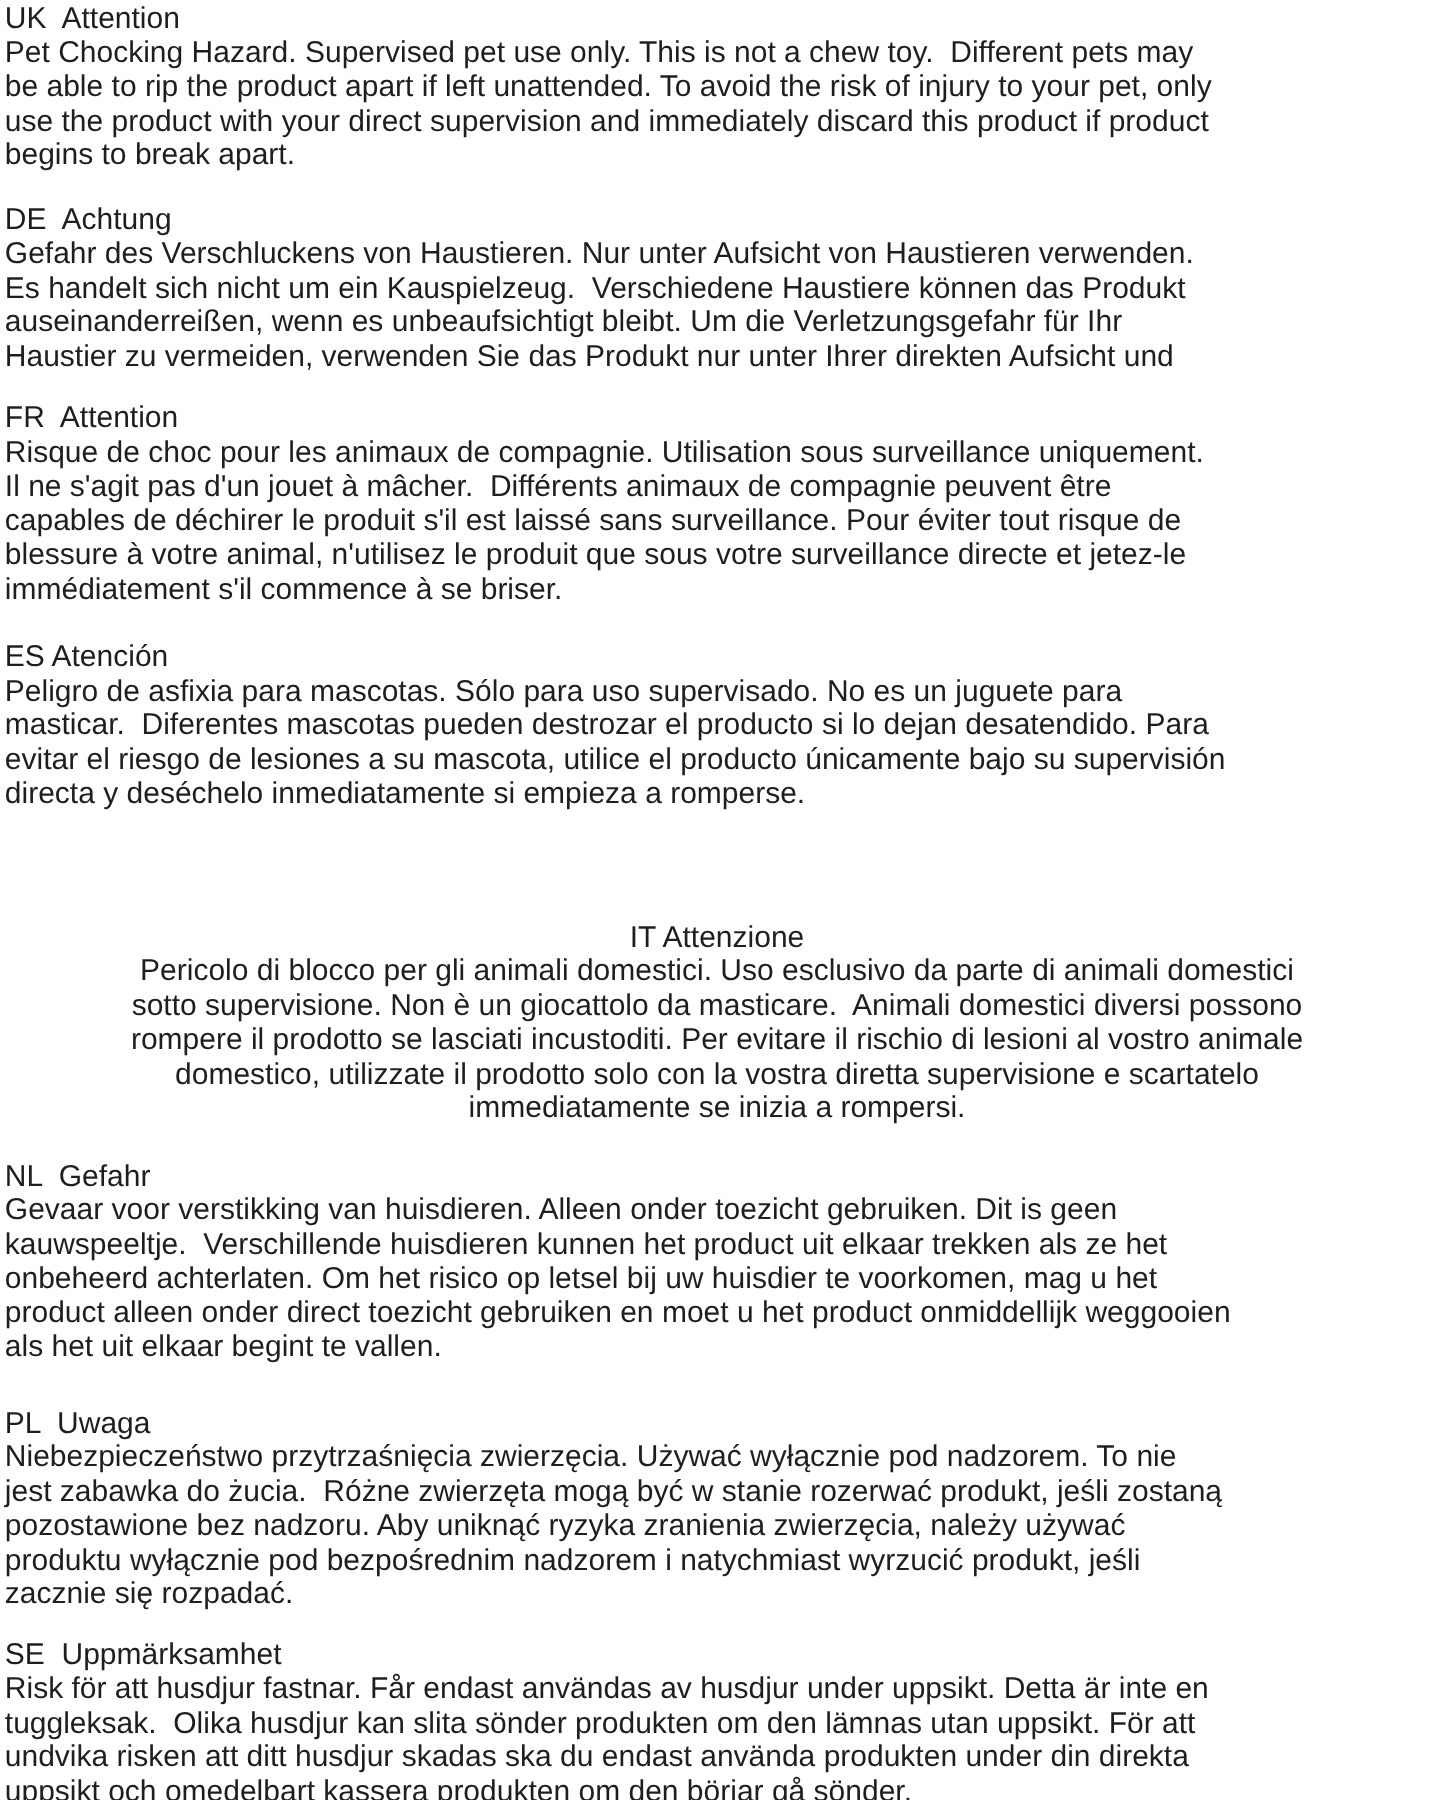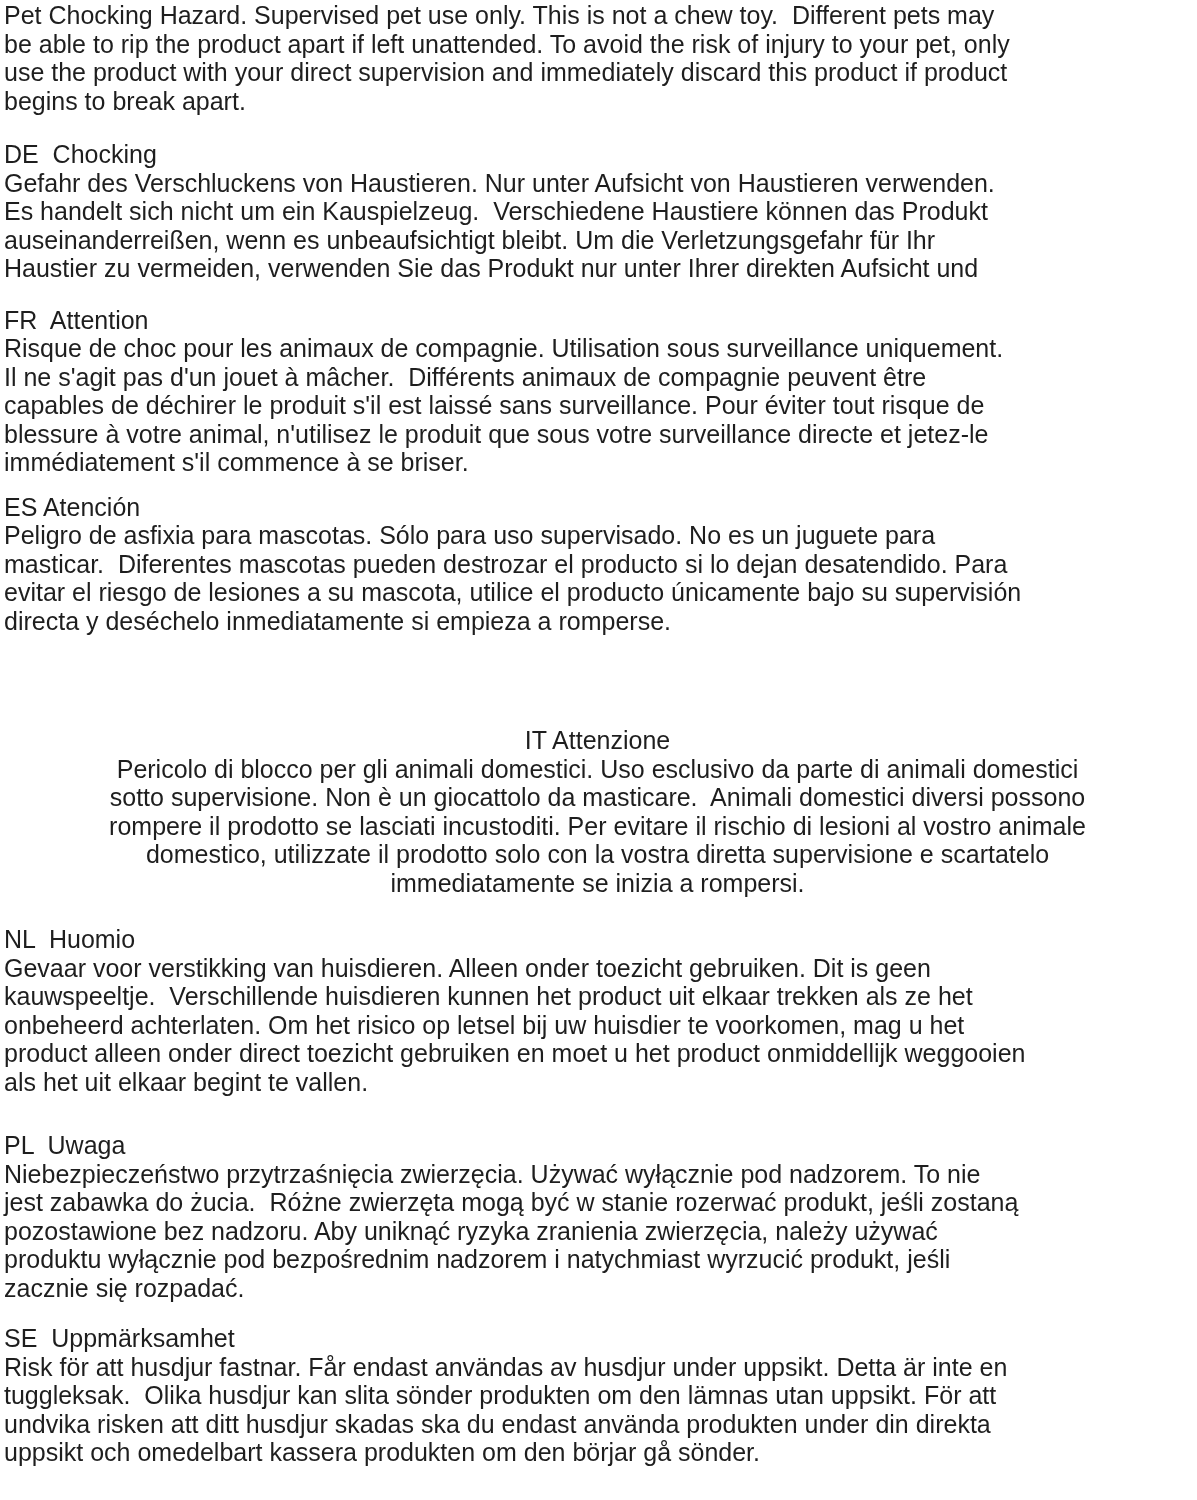--- a/index.html
+++ b/index.html
@@ -26,40 +26,41 @@
     font-weight: normal;
     white-space: pre-wrap;
   }
   .section-body {
     white-space: pre-wrap;
   }
   
   .s-uk { margin-top: 0; }
   .s-de { margin-top: 25px; }
   .s-fr { margin-top: 23px; }
-  .s-es { margin-top: 16px; }
+  .s-es { margin-top: 28px; }
   .s-it { margin-top: 91px; text-align: center; }
   .s-nl { margin-top: 28px; }
   .s-se { margin-top: 22px; }
   .s-pl { margin-top: 35px; }
 </style>
 </head>
 <body>
 
 <div class="page">
 
   <section class="warning-section s-uk">
+    <div class="section-heading">UK  Attention</div>
     <div class="section-body">Pet Chocking Hazard. Supervised pet use only. This is not a chew toy.  Different pets may
 be able to rip the product apart if left unattended. To avoid the risk of injury to your pet, only
 use the product with your direct supervision and immediately discard this product if product
 begins to break apart.</div>
   </section>
 
   <section class="warning-section s-de">
-    <div class="section-heading">DE  Chocking</div>
+    <div class="section-heading">DE  Achtung</div>
     <div class="section-body">Gefahr des Verschluckens von Haustieren. Nur unter Aufsicht von Haustieren verwenden.
 Es handelt sich nicht um ein Kauspielzeug.  Verschiedene Haustiere können das Produkt
 auseinanderreißen, wenn es unbeaufsichtigt bleibt. Um die Verletzungsgefahr für Ihr
 Haustier zu vermeiden, verwenden Sie das Produkt nur unter Ihrer direkten Aufsicht und</div>
   </section>
 
   <section class="warning-section s-fr">
     <div class="section-heading">FR  Attention</div>
     <div class="section-body">Risque de choc pour les animaux de compagnie. Utilisation sous surveillance uniquement.
 Il ne s'agit pas d'un jouet à mâcher.  Différents animaux de compagnie peuvent être
@@ -79,21 +80,21 @@
   <section class="warning-section s-it">
     <div class="section-heading">IT Attenzione</div>
     <div class="section-body">Pericolo di blocco per gli animali domestici. Uso esclusivo da parte di animali domestici
 sotto supervisione. Non è un giocattolo da masticare.  Animali domestici diversi possono
 rompere il prodotto se lasciati incustoditi. Per evitare il rischio di lesioni al vostro animale
 domestico, utilizzate il prodotto solo con la vostra diretta supervisione e scartatelo
 immediatamente se inizia a rompersi.</div>
   </section>
 
   <section class="warning-section s-nl">
-    <div class="section-heading">NL  Huomio</div>
+    <div class="section-heading">NL  Gefahr</div>
     <div class="section-body">Gevaar voor verstikking van huisdieren. Alleen onder toezicht gebruiken. Dit is geen
 kauwspeeltje.  Verschillende huisdieren kunnen het product uit elkaar trekken als ze het
 onbeheerd achterlaten. Om het risico op letsel bij uw huisdier te voorkomen, mag u het
 product alleen onder direct toezicht gebruiken en moet u het product onmiddellijk weggooien
 als het uit elkaar begint te vallen.</div>
   </section>
 
   <section class="warning-section s-pl">
     <div class="section-heading">PL  Uwaga</div>
     <div class="section-body">Niebezpieczeństwo przytrzaśnięcia zwierzęcia. Używać wyłącznie pod nadzorem. To nie

